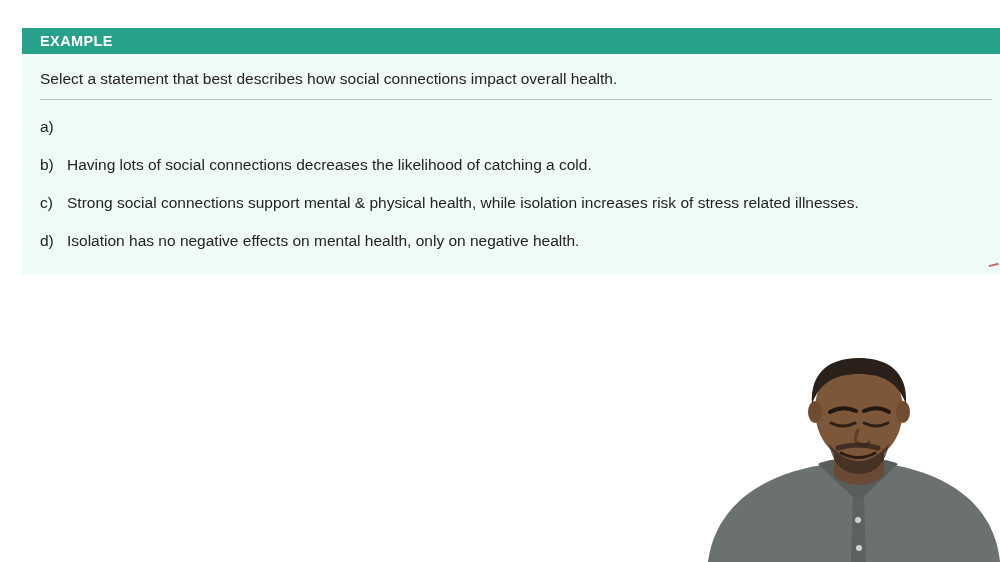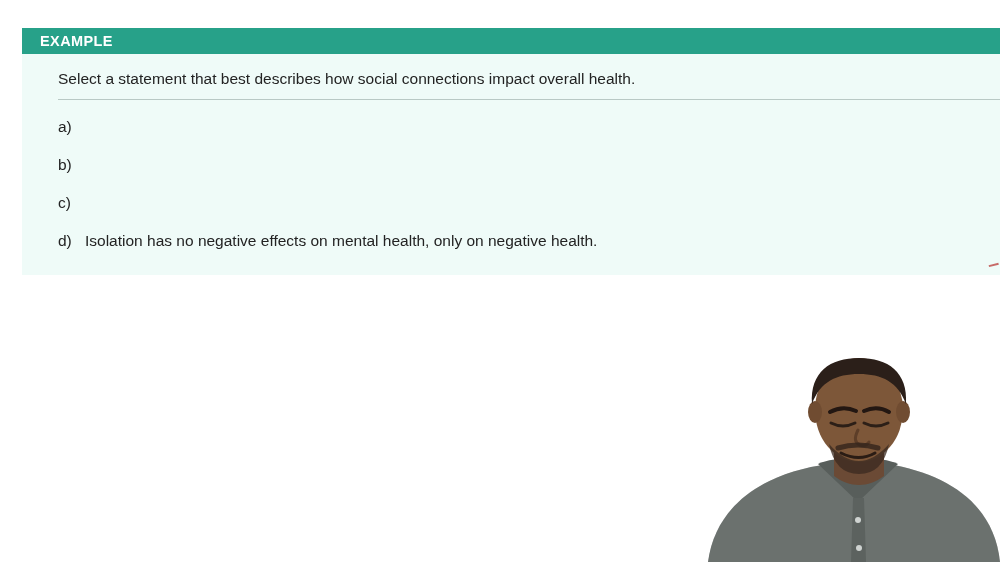--- a/index.html
+++ b/index.html
@@ -43,21 +43,20 @@
   .example-header-label {
     color: #ffffff;
     font-size: 14.5px;
     font-weight: bold;
     letter-spacing: 0.4px;
   }
 
   .example-body {
     padding: 10px 18px 16px 18px;
     box-sizing: border-box;
-    margin-left: 18px;
   }
 
   .prompt {
     font-size: 15.5px;
     color: #232323;
     line-height: 1.45;
     padding: 4px 0 9px 0;
   }
 
   .divider {
@@ -130,23 +129,25 @@
       <div class="prompt">Select a statement that best describes how social connections impact overall health.</div>
 
       <div class="divider"></div>
 
       <ul class="choices">
         <li class="choice">
           <span class="choice-marker">a)</span>
         </li>
         <li class="choice">
           <span class="choice-marker">b)</span>
+          <span class="choice-text">Having lots of social connections decreases the likelihood of catching a cold.</span>
         </li>
         <li class="choice">
           <span class="choice-marker">c)</span>
+          <span class="choice-text">Strong social connections support mental &amp; physical health, while isolation increases risk of stress related illnesses.</span>
         </li>
         <li class="choice">
           <span class="choice-marker">d)</span>
           <span class="choice-text">Isolation has no negative effects on mental health, only on negative health.</span>
         </li>
       </ul>
 
     </div>
   </div>
 

